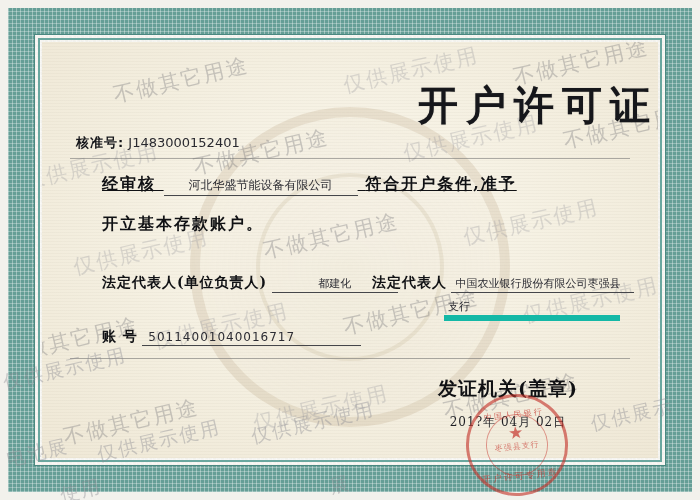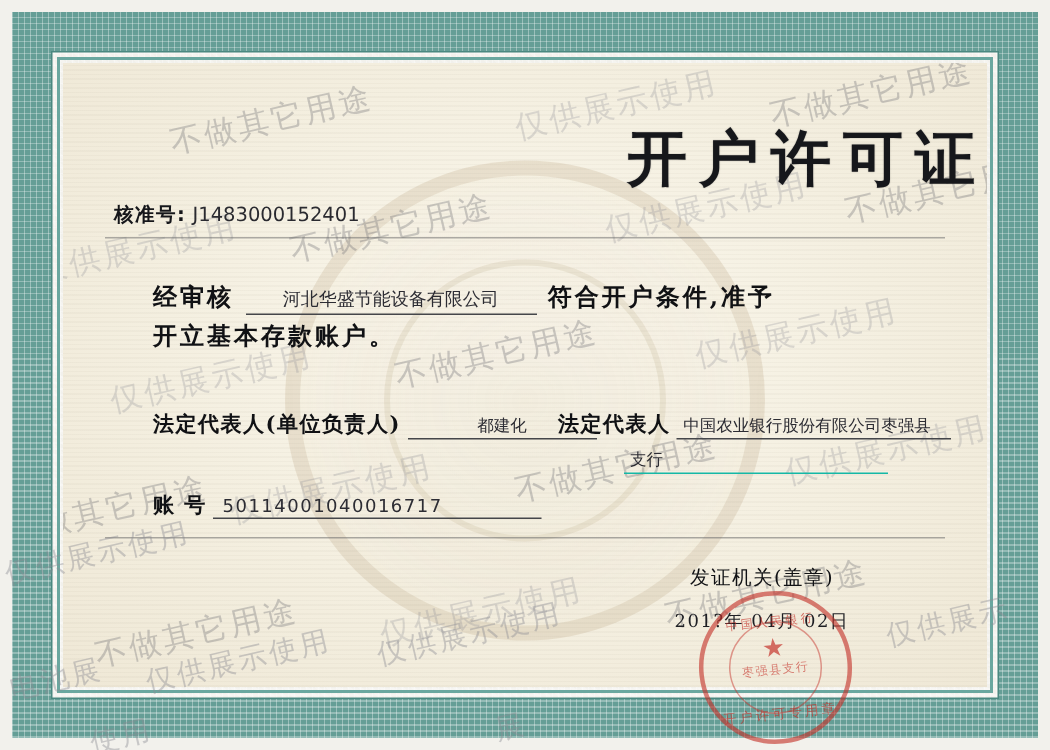--- a/index.html
+++ b/index.html
@@ -175,21 +175,21 @@
   
   .body-line {
     position: absolute;
     left: 60px;
     font-size: 16px;
     font-family: "DejaVu Serif", serif;
     font-weight: bold;
     color: #101114;
     letter-spacing: 2px;
   }
-  #line-1 { top: 146px; }
+  #line-1 { top: 132px; text-decoration: underline; }
   #line-2 { top: 172px; }
 
   .inline-fill {
     display: inline-block;
     min-width: 186px;
     text-align: center;
     border-bottom: 1px solid #45464a;
     font-family: "DejaVu Serif", serif;
     font-weight: normal;
     font-size: 12px;
@@ -220,23 +220,23 @@
     min-width: 120px;
     text-align: center;
     font-family: "DejaVu Serif", serif;
     font-size: 11px;
     color: #2c2c33;
     padding: 0 3px 1px 3px;
   }
   .field-val.wide { min-width: 176px; text-align: left; padding-left: 4px; }
   .field-val2 {
     display: block;
-    border-bottom: 1px solid #14b8a6;
+    border-bottom: 6px solid #14b8a6;
     width: 176px;
-    margin-left: 44px;
+    margin-left: 72px;
     margin-top: 6px;
     font-family: "DejaVu Serif", serif;
     font-size: 11px;
     color: #2c2c33;
     padding: 0 3px 1px 4px;
     box-sizing: border-box;
   }
 
   
   #row-account { top: 286px; left: 60px; font-size: 14px; }
@@ -252,22 +252,22 @@
   
   #issuer {
     position: absolute;
     right: 40px;
     top: 334px;
     width: 220px;
     text-align: center;
   }
   #issuer .issuer-lbl {
     font-family: "DejaVu Serif", serif;
-    font-weight: normal;
-    font-size: 13px;
+    font-weight: bold;
+    font-size: 19px;
     letter-spacing: 1px;
     color: #101114;
   }
   #issuer .issuer-date {
     margin-top: 12px;
     font-family: "DejaVu Serif", serif;
     font-size: 12px;
     color: #1e1f24;
     letter-spacing: 1px;
   }

